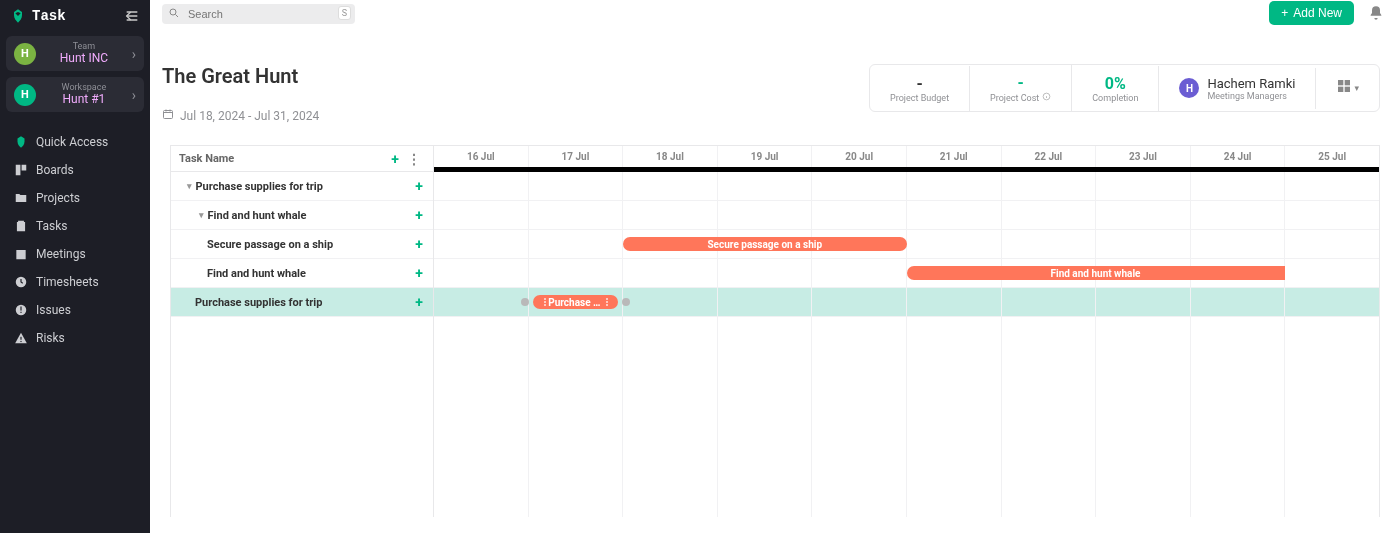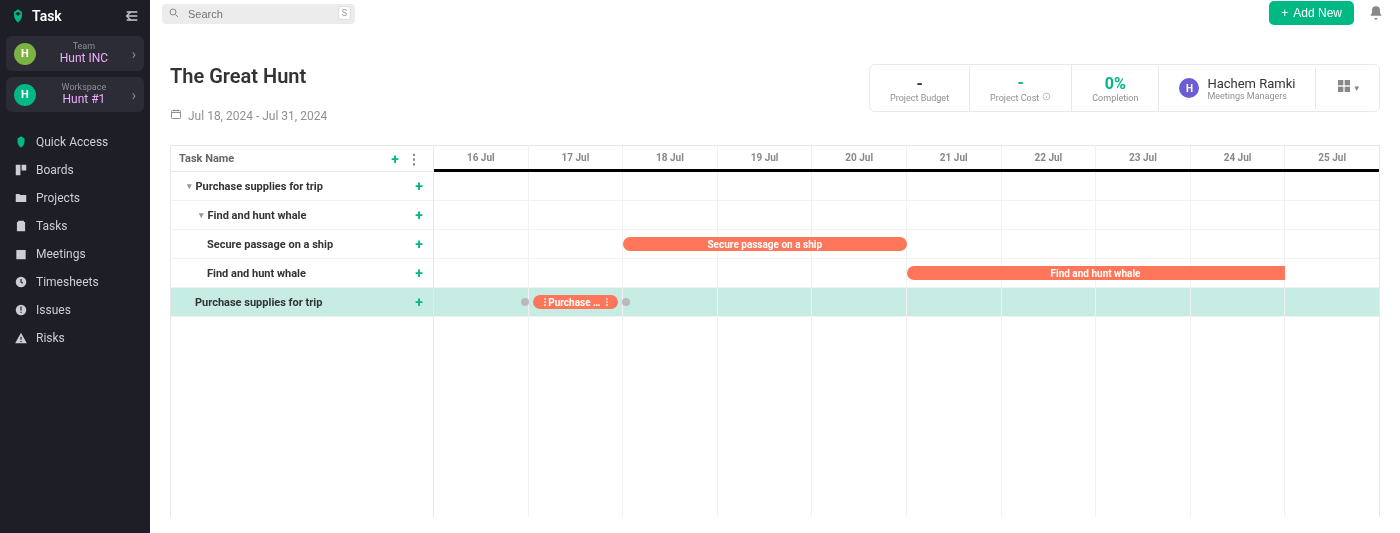--- a/index.html
+++ b/index.html
@@ -2,21 +2,21 @@
 <html><head>
 <meta charset="utf-8">
 <style>
   * { box-sizing: border-box; margin: 0; padding: 0; }
   html, body { width: 1400px; height: 533px; font-family: -apple-system, BlinkMacSystemFont, "Segoe UI", Roboto, sans-serif; overflow: hidden; color: #333; }
   body { display: flex; }
 
   
   .sidebar { width: 150px; background: #1d1e26; color: #d6d7da; display: flex; flex-direction: column; font-size: 12px; }
   .sb-top { display: flex; align-items: center; justify-content: space-between; padding: 8px 10px; }
-  .sb-brand { display: flex; align-items: center; gap: 6px; font-weight: 600; color: #fff; font-size: 14px; }
+  .sb-brand { display: flex; align-items: center; gap: 6px; font-weight: 600; color: #fff; font-size: 14px; font-family: Liberation Mono, monospace; }
   .sb-brand-logo { width: 16px; height: 16px; }
   .sb-collapse { cursor: pointer; color: #c9c9c9; display:flex; align-items:center; }
   .sb-section { padding: 4px 6px; }
   .sb-card { background: #2b2c35; border-radius: 6px; padding: 6px 8px; display: flex; align-items: center; gap: 8px; margin-bottom: 6px; cursor: pointer; }
   .sb-card .avatar { width: 22px; height: 22px; border-radius: 50%; display: flex; align-items: center; justify-content: center; font-size: 11px; font-weight: 700; color: #fff; }
   .sb-card .txt { flex: 1; line-height: 1.1; text-align: center; }
   .sb-card .txt .k { font-size: 9px; color: #8e8f96; }
   .sb-card .txt .v { font-size: 12px; color: #f0abfc; }
   .sb-card .chev { color: #8e8f96; font-size: 14px; }
   .sb-nav { padding: 6px 0; }
@@ -30,21 +30,21 @@
   .topbar { height: 26px; display: flex; align-items: center; gap: 10px; padding: 0 12px; }
   .search-wrap { position: relative; flex: 0 0 193px; }
   .search { width: 100%; height: 20px; border: none; background: #ececed; border-radius: 4px; padding: 0 22px 0 26px; font-size: 11px; color: #555; outline: none; }
   .search-ic { position: absolute; left: 6px; top: 50%; transform: translateY(-50%); color: #888; display:flex; }
   .search-kbd { position: absolute; right: 4px; top: 50%; transform: translateY(-50%); font-size: 9px; background: #fff; border: 1px solid #ddd; color:#999; border-radius: 3px; padding: 0 3px; line-height:12px; }
   .topbar-spacer { flex: 1; }
   .add-new { background: #00b884; color: #fff; border: none; border-radius: 5px; height: 24px; padding: 0 12px; font-size: 12px; display: flex; align-items: center; gap: 5px; cursor: pointer; font-weight:500; }
   .bell { color: #777; cursor: pointer; display:flex; padding:4px; }
 
   
-  .header { padding: 38px 20px 10px 20px; display: flex; justify-content: space-between; align-items: flex-start; border-bottom: 0; }
+  .header { padding: 38px 20px 10px 12px; display: flex; justify-content: space-between; align-items: flex-start; border-bottom: 0; }
   .hdr-left .title { font-size: 20px; font-weight: 600; color: #333; }
   .hdr-left .dates { display: flex; align-items: center; gap: 6px; color: #8f9094; font-size: 12px; margin-top: 20px; }
   .hdr-right { display: flex; align-items: center; border: 1px solid #e8e8ea; border-radius: 6px; }
   .stat { padding: 8px 20px; text-align: center; border-right: 1px solid #e8e8ea; }
   .stat:last-child { border-right: none; }
   .stat .sv { font-weight: 700; font-size: 16px; color: #333; }
   .stat .sv.green { color: #00b884; }
   .stat .sl { font-size: 9px; color: #8f9094; display:flex; align-items:center; justify-content:center; gap:3px; }
   .stat.pm { display:flex; align-items:center; gap:8px; text-align:left; }
   .stat.pm .pm-av { width:20px; height:20px; border-radius:50%; background:#6b5dd3; color:#fff; font-size:10px; font-weight:700; display:flex; align-items:center; justify-content:center; }
@@ -60,21 +60,21 @@
   .g-left-head .hname { flex:1; }
   .g-left-head .plus, .g-left-head .dots { color:#00b884; cursor:pointer; padding:0 4px; font-size:14px; }
   .g-left-head .dots { color:#888; }
   .g-row { height:29px; display:flex; align-items:center; font-size:11px; border-bottom:1px solid #f1f1f3; padding-right:6px; }
   .g-row .label { flex:1; white-space:nowrap; overflow:hidden; text-overflow:ellipsis; }
   .g-row .rplus { color:#00b884; cursor:pointer; font-size:14px; padding:0 4px; }
   .g-row.sel { background:#c7ece4; }
   .g-row .caret { color:#999; padding:0 4px; font-size:9px; display:inline-block; }
 
   .g-right { flex:1; position:relative; overflow:hidden; }
-  .g-cols-head { height:26px; display:flex; border-bottom:3px solid #000000; }
+  .g-cols-head { height:26px; display:flex; border-bottom:5px solid #000000; }
   .g-col-h { flex:1; border-right:1px solid #f1f1f3; font-size:10px; color:#888; display:flex; align-items:center; justify-content:center; }
   .g-col-h:last-child { border-right:none; }
   .g-body { position:relative; height: calc(100% - 26px); }
   .g-grid { position:absolute; inset:0; display:flex; }
   .g-grid .gc { flex:1; border-right:1px solid #f1f1f3; }
   .g-grid .gc:last-child { border-right:none; }
   .g-rows-bg { position:absolute; inset:0; }
   .g-rowbg { height:29px; border-bottom:1px solid #f1f1f3; }
   .g-rowbg.sel { background:#c7ece4; }
 

